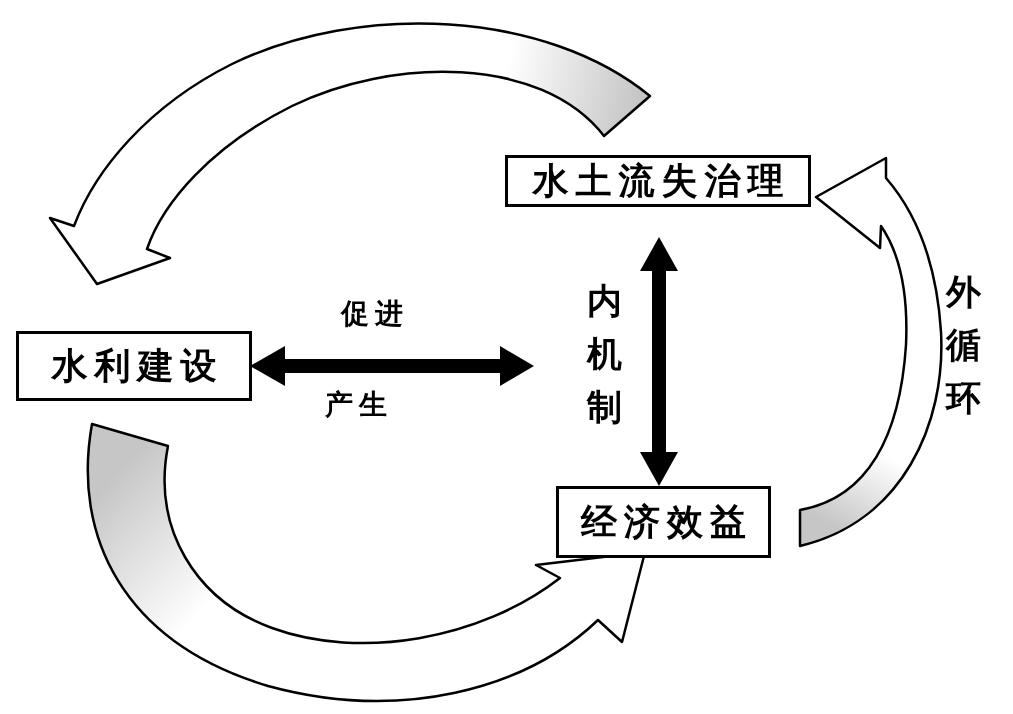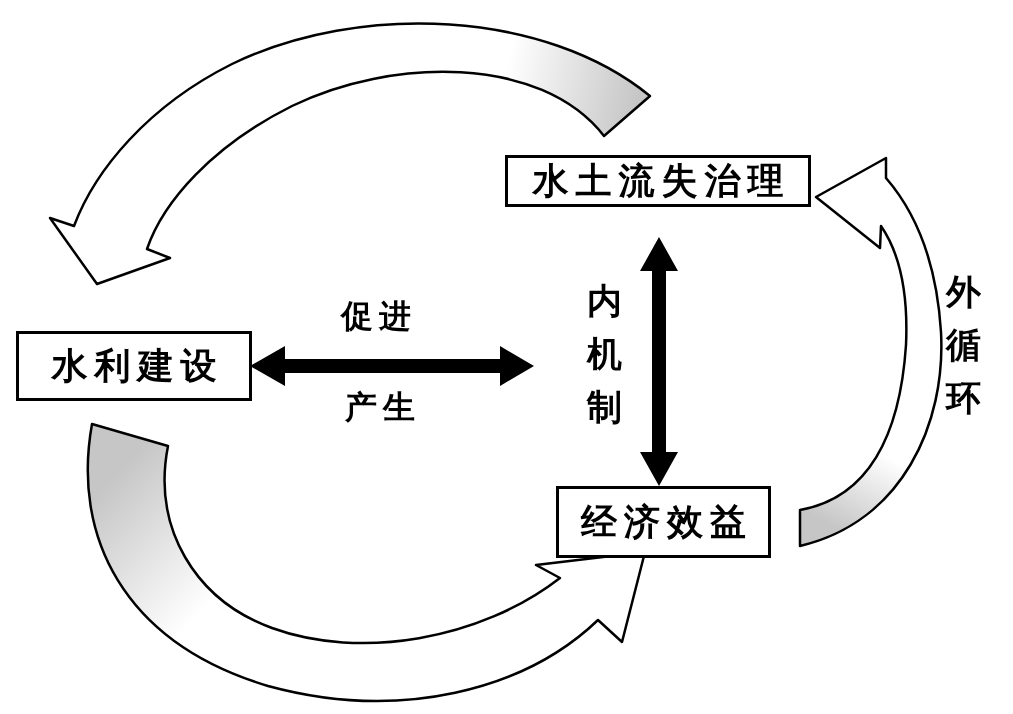--- a/index.html
+++ b/index.html
@@ -32,29 +32,29 @@
     color: #000000;
     z-index: 2;
     white-space: nowrap;
   }
   .box-soil     { left: 505px; top: 155px; width: 306px; height: 52px; }
   .box-water    { left: 16px;  top: 331px; width: 236px; height: 70px; }
   .box-economic { left: 556px; top: 486px; width: 215px; height: 72px; text-align: right; }
   .hlabel {
     position: absolute;
     font-weight: 700;
-    font-size: 32px;
+    font-size: 28px;
     letter-spacing: 6px;
     color: #000000;
     z-index: 2;
     line-height: 1.1;
     white-space: nowrap;
   }
   .hlabel-promote { left: 341px; top: 299px; }
-  .hlabel-produce { left: 345px; top: 390px; text-align: right; }
+  .hlabel-produce { left: 325px; top: 390px; text-align: right; }
   .vlabel {
     position: absolute;
     display: flex;
     flex-direction: column;
     gap: 18px;
     font-weight: 700;
     font-size: 35px;
     line-height: 1;
     color: #000000;
     z-index: 2;

